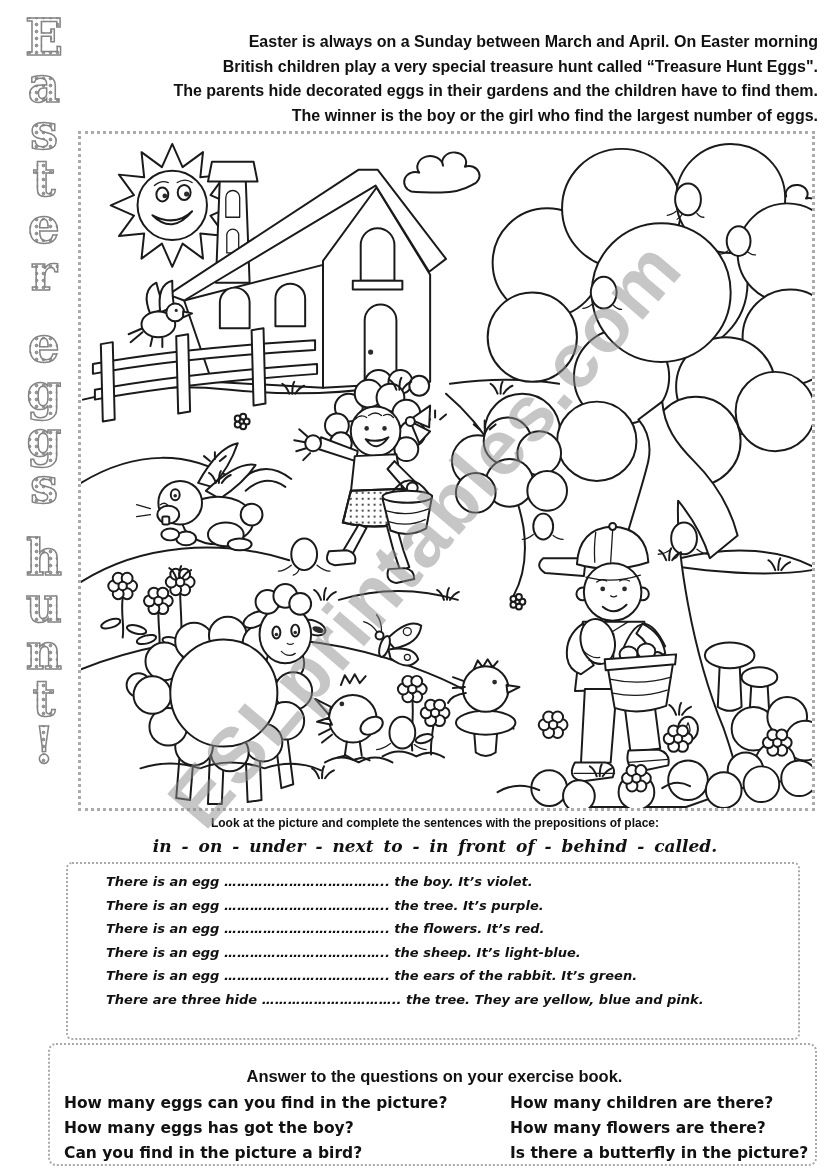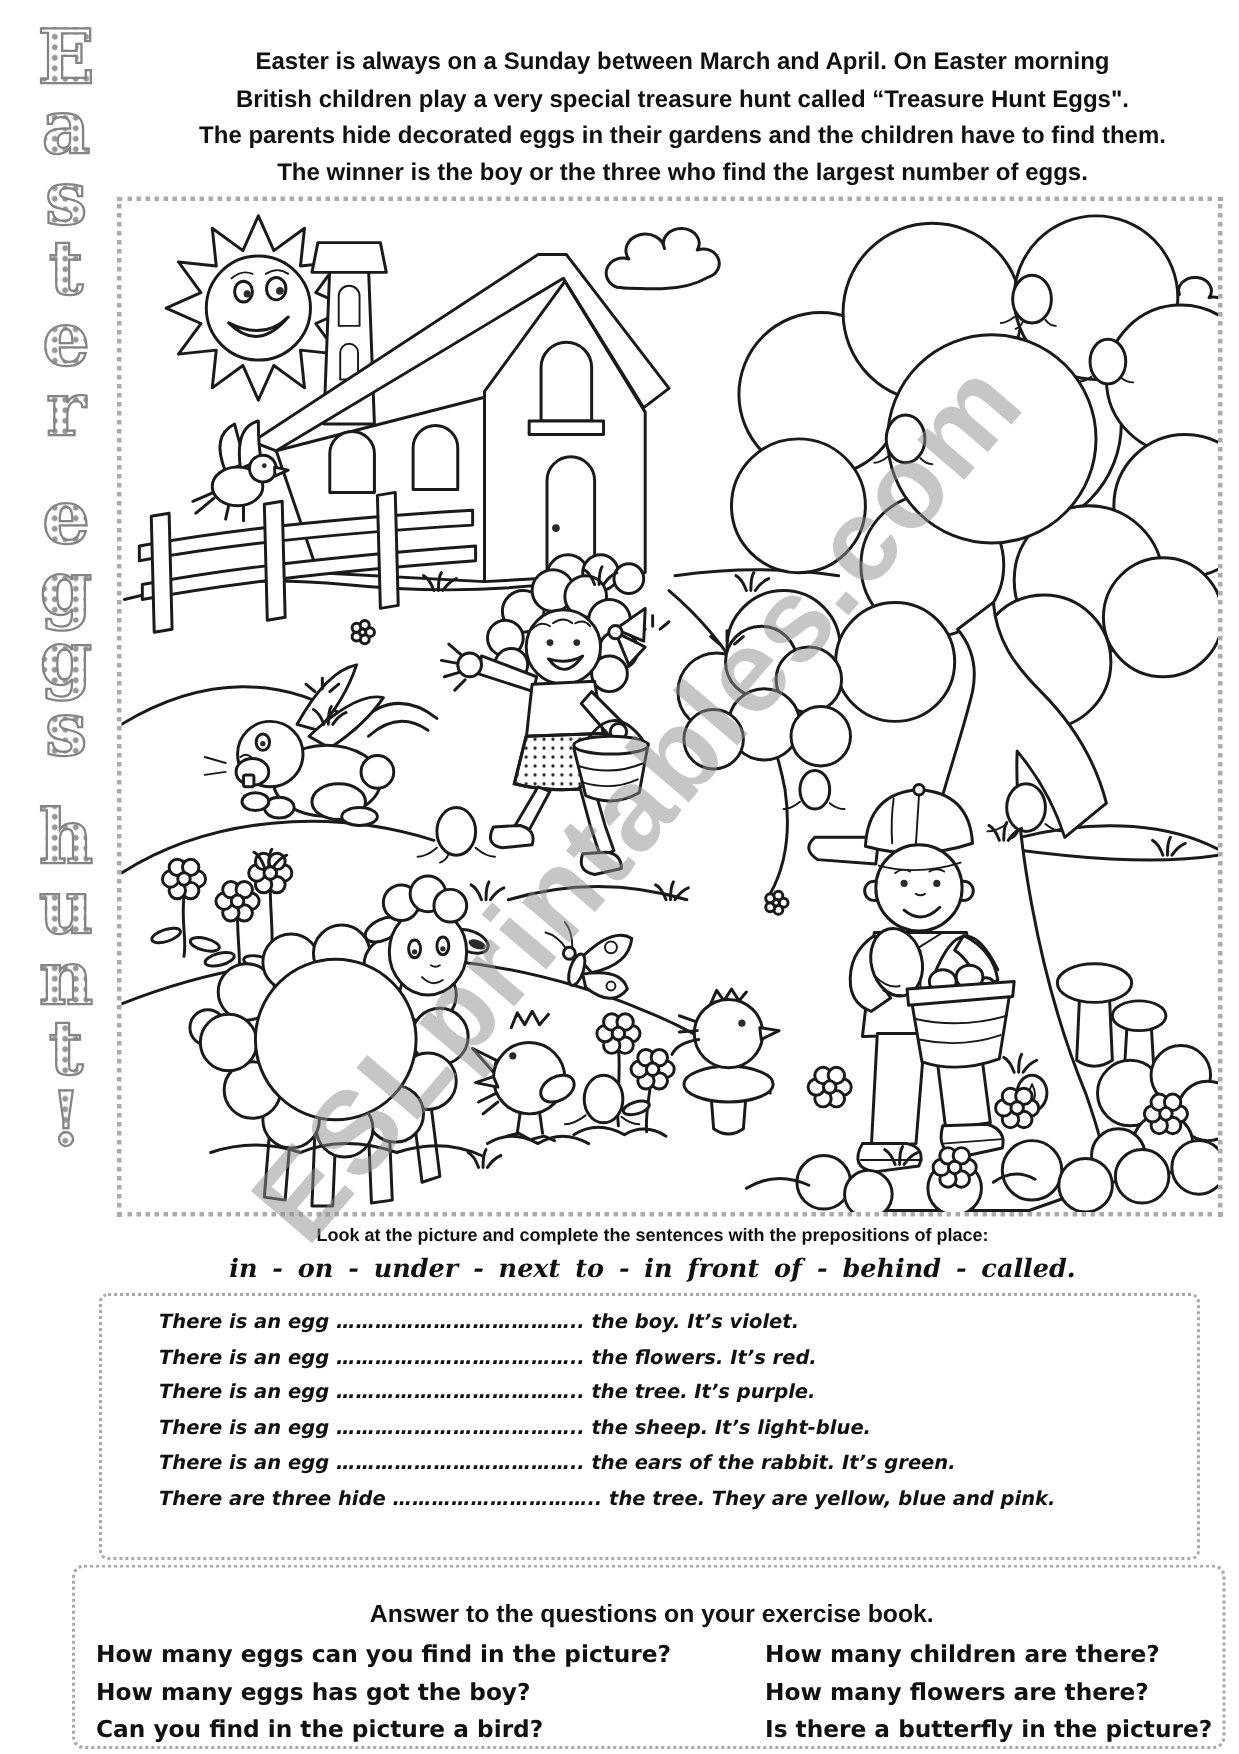--- a/index.html
+++ b/index.html
@@ -11,21 +11,21 @@
   .v-title { position:absolute; left:12px; top:14px; width:64px; text-align:center; }
   .v-letter { display:block; text-align:center;
     font-family:"DejaVu Serif", serif; font-weight:700; font-size:50px; line-height:47px;
     background-image:radial-gradient(circle, #979797 1.7px, rgba(0,0,0,0) 2.2px);
     background-size:7px 7px;
     -webkit-background-clip:text; background-clip:text; color:transparent;
     -webkit-text-stroke:1.5px #848484; }
   .v-letter.gap { height:25px; line-height:25px; }
 
   
-  .intro { position:absolute; left:92px; right:8px; top:30px; text-align:center;
+  .intro { position:absolute; left:92px; right:8px; top:30px; text-align:right;
     font-weight:700; font-size:16px; line-height:24.5px; }
 
   
   .frame { position:absolute; left:78px; top:131px; width:737px; height:680px;
     border:3px dotted #ababab; background:#fff; }
   .frame svg { display:block; width:100%; height:100%; }
 
   
   .watermark { position:absolute; left:150px; top:786px; z-index:5;
     transform:rotate(-49.5deg); transform-origin:0 0;
@@ -81,21 +81,21 @@
     <span class="v-letter">u</span>
     <span class="v-letter">n</span>
     <span class="v-letter">t</span>
     <span class="v-letter">!</span>
   </div>
 
   <div class="intro">
     <div>Easter is always on a Sunday between March and April. On Easter morning</div>
     <div>British children play a very special treasure hunt called “Treasure Hunt Eggs".</div>
     <div>The parents hide decorated eggs in their gardens and the children have to find them.</div>
-    <div>The winner is the boy or the three who find the largest number of eggs.</div>
+    <div>The winner is the boy or the girl who find the largest number of eggs.</div>
   </div>
 
   <div class="frame">
   <svg viewBox="0 0 737 680" preserveAspectRatio="none">
     <defs>
       <pattern id="skirtdots" width="6" height="6" patternUnits="userSpaceOnUse">
         <circle cx="2" cy="2" r="1.1" fill="#222"></circle>
       </pattern>
       <g id="tuft">
         <path class="ln" d="M0,0 q-3,-8 -7,-10 M3,0 q0,-9 2,-12 M6,0 q4,-6 9,-8"></path>
@@ -469,22 +469,22 @@
 
   <div class="watermark">ESLprintables.com</div>
 
   <div class="instructions">
     <div class="instr-main">Look at the picture and complete the sentences with the prepositions of place:</div>
     <div class="instr-preps">in - on - under - next to - in front of - behind - called.</div>
   </div>
 
   <div class="sentences-box">
     <div class="sentence"><span>There is an egg</span> <span class="dots">………………………………..</span> <span>the boy. It’s violet.</span></div>
+    <div class="sentence"><span>There is an egg</span> <span class="dots">………………………………..</span> <span>the tree. It’s purple.</span></div>
     <div class="sentence"><span>There is an egg</span> <span class="dots">………………………………..</span> <span>the flowers. It’s red.</span></div>
-    <div class="sentence"><span>There is an egg</span> <span class="dots">………………………………..</span> <span>the tree. It’s purple.</span></div>
     <div class="sentence"><span>There is an egg</span> <span class="dots">………………………………..</span> <span>the sheep. It’s light-blue.</span></div>
     <div class="sentence"><span>There is an egg</span> <span class="dots">………………………………..</span> <span>the ears of the rabbit. It’s green.</span></div>
     <div class="sentence"><span>There are three hide</span> <span class="dots">…………………………..</span> <span>the tree. They are yellow, blue and pink.</span></div>
   </div>
 
   <div class="questions-box">
     <div class="q-title">Answer to the questions on your exercise book.</div>
     <div class="q-grid">
       <div class="q-item">How many eggs can you find in the picture?</div>
       <div class="q-item">How many children are there?</div>

